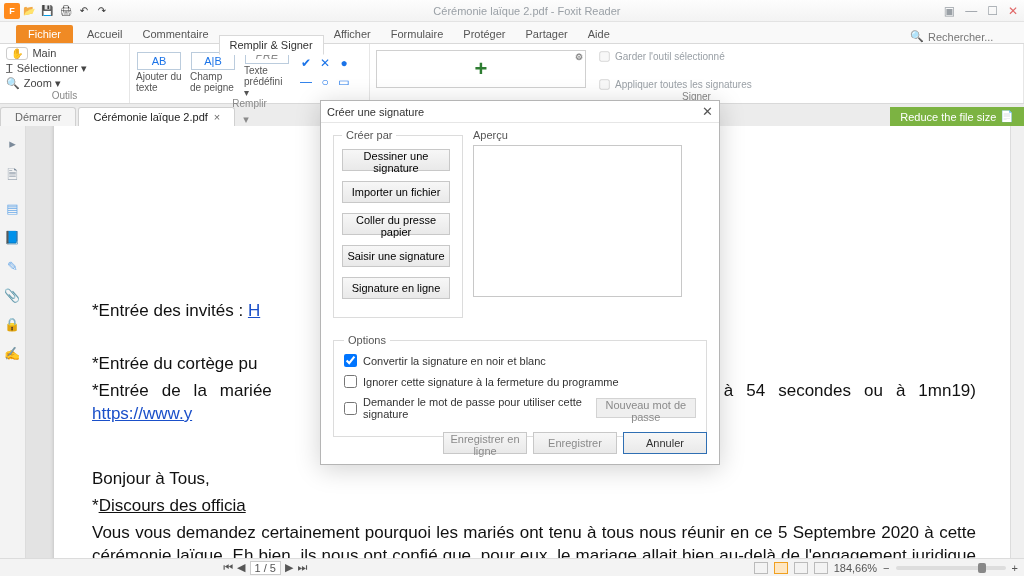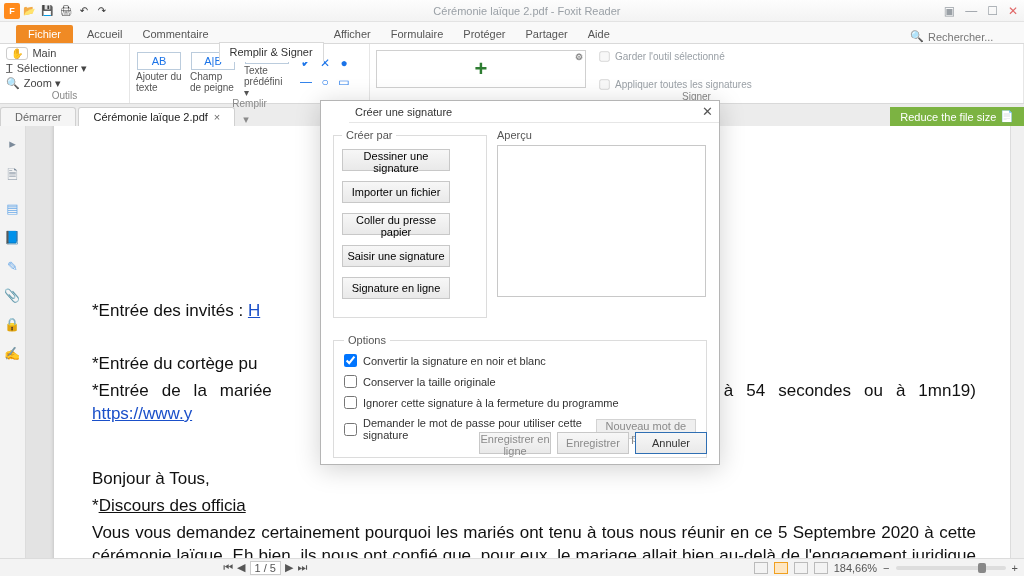--- a/index.html
+++ b/index.html
@@ -10,21 +10,21 @@
   .titlebar .qat { display: flex; gap: 2px; padding-left: 4px; align-items: center; }
   .titlebar .qat span { width: 16px; height: 16px; display: inline-flex; align-items: center; justify-content: center; font-size: 10px; }
   .titlebar .qat .app-ico { background: #ff8a1c; color: #fff; border-radius: 2px; font-weight: bold; font-size: 9px; }
   .titlebar .title { flex: 1; text-align: center; color: #9aa0a6; font-size: 11px; }
   .titlebar .winctl { display: flex; gap: 10px; padding-right: 6px; color: #9aa0a6; font-size: 12px; }
 
   
   .tabs { height: 22px; background: #f9f9f9; display: flex; align-items: flex-end; padding-left: 16px; border-bottom: 1px solid #d9d9d9; }
   .tabs .filetab { background: #f08a24; color: #fff; padding: 3px 12px; border-radius: 2px 2px 0 0; margin-right: 4px; }
   .tabs .tab { padding: 3px 10px; color: #555; }
-  .tabs .tab.active { background: #fff; border: 1px solid #d9d9d9; border-bottom: 1px solid #fff; color: #333; position: relative; top: 19px; }
+  .tabs .tab.active { background: #fff; border: 1px solid #d9d9d9; border-bottom: 1px solid #fff; color: #333; position: relative; top: 12px; }
   .tabs .search { margin-left: auto; margin-right: 6px; display: flex; align-items: center; gap: 4px; color: #9aa0a6; }
   .tabs .search input { border: none; background: transparent; width: 90px; font-size: 11px; }
 
   
   .ribbon { height: 60px; background: #fff; border-bottom: 1px solid #d9d9d9; display: flex; }
   .group { border-right: 1px solid #e6e6e6; padding: 2px 6px 0 6px; display: flex; flex-direction: column; justify-content: space-between; }
   .group .label { text-align: center; color: #888; font-size: 10px; padding-bottom: 2px; }
   .group .body { flex:1; display:flex; align-items:center; gap:8px; }
   .smallbtn { display:flex; flex-direction:column; align-items:center; gap:1px; font-size:10px; color:#555; width:46px; }
   .smallbtn .ic { width:44px; height:18px; border:1px solid #bcd; display:flex; align-items:center; justify-content:center; color:#1a73e8; font-size:11px; }
@@ -68,33 +68,33 @@
   .status .right { margin-left:auto; display:flex; align-items:center; gap:6px; padding-right:6px;}
   .status .pgbox { border:1px solid #ccc; padding:0 4px; background:#fff;}
   .status .viewico { width:14px; height:12px; border:1px solid #bbb; }
   .status .viewico.active { background:#ffe7c2; border-color:#f0a020;}
   .zoomtrack { width:110px; height:4px; background:#ddd; position:relative; border-radius:2px;}
   .zoomtrack .thumb { position:absolute; left:82px; top:-3px; width:8px; height:10px; background:#888; border-radius:2px;}
 
   
   .backdrop { position:absolute; inset:0; }
   .dialog { position:absolute; left:320px; top:100px; width:400px; height:365px; background:#fff; border:1px solid #b5b5b5; box-shadow:0 4px 24px rgba(0,0,0,.18); font-size:11px;}
-  .dialog .tb { height:22px; display:flex; align-items:center; padding:0 6px; border-bottom:1px solid #e6e6e6; color:#333;margin-left:28px;}
+  .dialog .tb { height:22px; display:flex; align-items:center; padding:0 6px; border-bottom:1px solid #e6e6e6; color:#333;}
   .dialog .tb .x { margin-left:auto; font-size:13px; color:#555;}
   .dialog .content { padding:6px 12px 10px 12px; display:flex; gap:10px;}
   .dialog .col { display:flex; flex-direction:column; }
   .dialog fieldset { border:1px solid #dcdcdc; padding:8px; }
   .dialog legend { padding:0 4px; color:#555;}
   .dialog .optbtn { width:108px; height:22px; background:linear-gradient(#f7f7f7,#e9e9e9); border:1px solid #c8c8c8; margin-bottom:10px; font-size:11px;}
   .dialog .preview { width:209px; height:152px; border:1px solid #c8c8c8; background:#fff;}
   .dialog .options { margin:6px 12px; border:1px solid #dcdcdc; padding:8px 10px;}
   .dialog .options label { display:flex; align-items:center; gap:6px; margin-bottom:8px;}
   .dialog .pwbtn { float:right; width:118px; height:20px; background:#efefef; border:1px solid #d3d3d3; color:#8a8a8a; font-size:11px;}
   .dialog .footer { position:absolute; bottom:10px; right:12px; display:flex; gap:6px;}
-  .dialog .footer button { width:72px; height:22px; font-size:11px; border:1px solid #c8c8c8; background:linear-gradient(#f7f7f7,#e9e9e9); color:#8a8a8a;}
+  .dialog .footer button { width:84px; height:22px; font-size:11px; border:1px solid #c8c8c8; background:linear-gradient(#f7f7f7,#e9e9e9); color:#8a8a8a;}
   .dialog .footer .primary { border:1px solid #2f6fb3; color:#333;}
 </style>
 </head>
 <body>
 
 <div class="titlebar">
   <div class="qat">
     <span class="app-ico">F</span>
     <span>📂</span>
     <span>💾</span>
@@ -255,42 +255,38 @@
   </div>
 </div>
 
 <div class="backdrop">
   <div class="dialog">
     <div class="tb">
       <span>Créer une signature</span>
       <span class="x">✕</span>
     </div>
     <div class="content">
-      <fieldset style="width:154px;">
+      <fieldset style="width:130px;">
         <legend>Créer par</legend>
         <button class="optbtn">Dessiner une signature</button>
         <button class="optbtn">Importer un fichier</button>
         <button class="optbtn">Coller du presse papier</button>
         <button class="optbtn">Saisir une signature</button>
         <button class="optbtn">Signature en ligne</button>
       </fieldset>
       <div class="col">
         <div style="color:#555;margin-bottom:4px;">Aperçu</div>
         <div class="preview"></div>
       </div>
     </div>
     <fieldset class="options">
       <legend>Options</legend>
       <label>
           <input type="checkbox" checked="" style="">
           <span>Convertir la signature en noir et blanc</span>
-        </label>
-      <label>
-          <input type="checkbox" style="">
-          <span>Conserver la taille originale</span>
         </label>
       <label>
           <input type="checkbox" style="">
           <span>Ignorer cette signature à la fermeture du programme</span>
         </label>
       <label>
           <input type="checkbox" style="">
           <span>Demander le mot de passe pour utiliser cette signature</span>
         <button class="pwbtn" disabled="">Nouveau mot de passe</button>
       </label>

